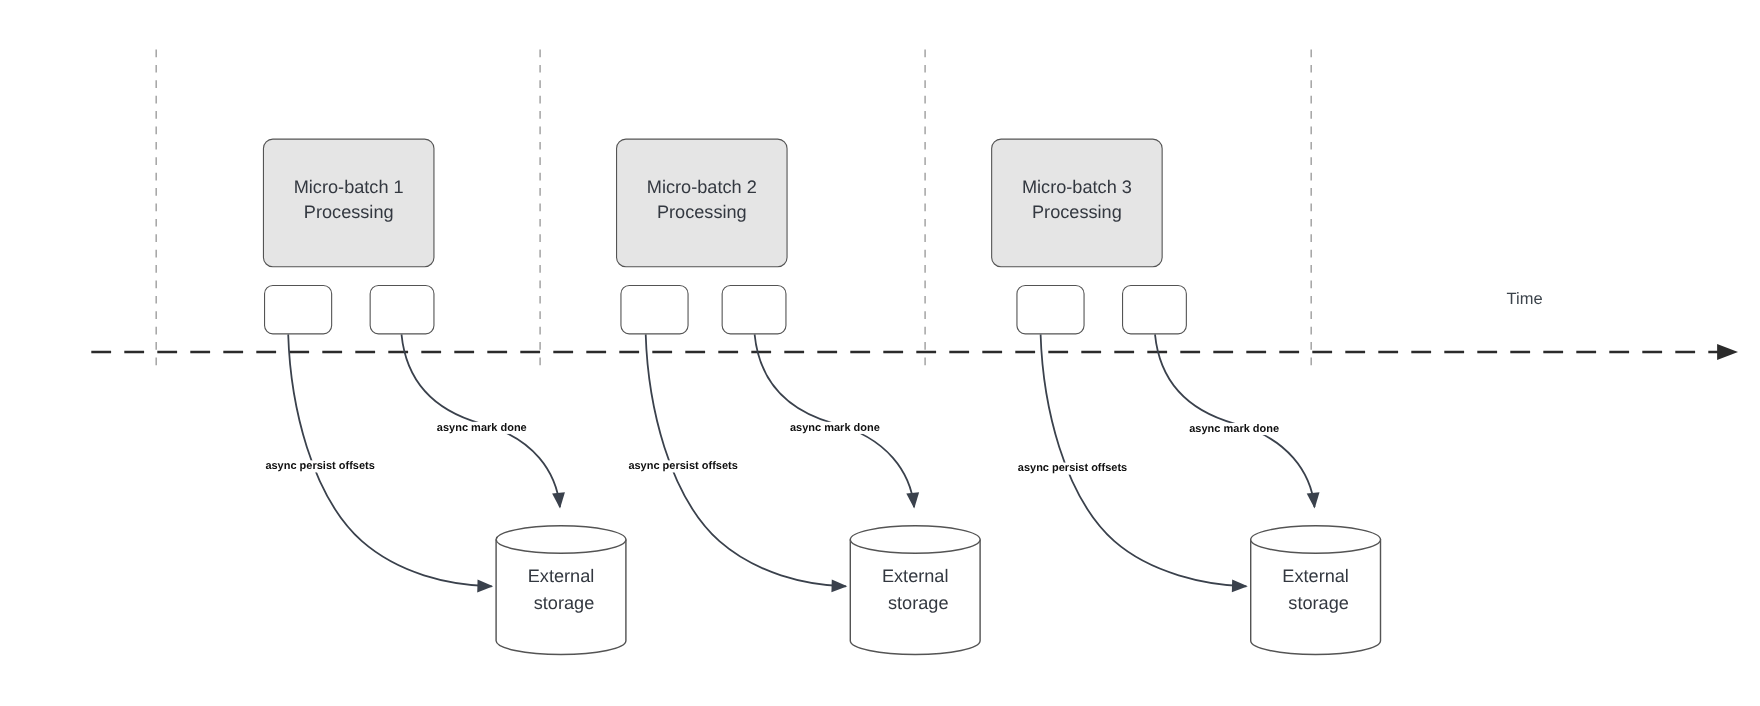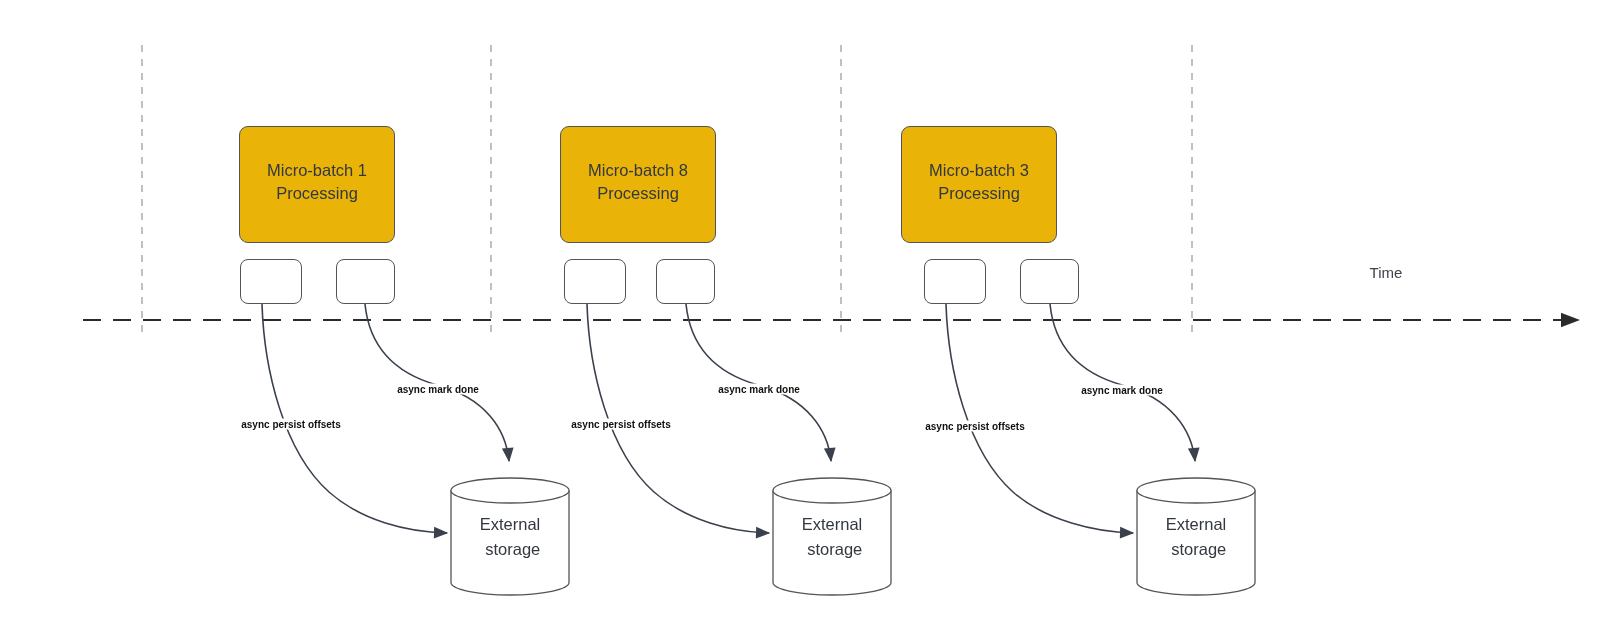--- a/index.html
+++ b/index.html
@@ -12,21 +12,21 @@
     font-family:"Liberation Sans", sans-serif;overflow:hidden;
   }
   .canvas svg{position:absolute;left:0;top:0;}
   .gridline{stroke:var(--grid);stroke-width:1.4;stroke-dasharray:7 7;fill:none;}
   .timeline{stroke:var(--timeline);stroke-width:2.2;stroke-dasharray:18 12;fill:none;}
   .timeline-head{fill:var(--timeline);stroke:none;}
   .edge{stroke:var(--arrow);stroke-width:1.6;fill:none;}
   .cyl{stroke:var(--border);stroke-width:1.3;fill:#ffffff;}
   .proc-box{
     position:absolute;top:126px;width:156px;height:117px;box-sizing:border-box;
-    border:1px solid var(--border);border-radius:9px;background:#eab308;
+    border:1px solid var(--border);border-radius:9px;background:#e5e5e5;
     display:flex;flex-direction:column;align-items:center;justify-content:center;
     font-size:16.5px;line-height:23px;color:var(--text);text-align:center;
     padding-bottom:6px;
   }
   .port-box{
     position:absolute;top:259px;height:45px;box-sizing:border-box;
     border:1px solid var(--border);border-radius:8px;background:#fff;
   }
   .edge-label{
     position:absolute;transform:translate(-50%,-50%);
@@ -84,21 +84,21 @@
 
     <path class="edge" marker-end="url(#ah)" d="M946,304 C948,368 967,451 1013,492 C1046,521 1096,532 1133,533"></path>
     <path class="edge" marker-end="url(#ah)" d="M1050,304 C1054,344 1076,372 1122,385 C1171,398 1192,430 1195,461"></path>
   </svg>
 
   <div class="proc-box" style="left:239px;">
     <span>Micro-batch 1</span>
     <span>Processing</span>
   </div>
   <div class="proc-box" style="left:560px;">
-    <span>Micro-batch 8</span>
+    <span>Micro-batch 2</span>
     <span>Processing</span>
   </div>
   <div class="proc-box" style="left:881px;margin-left:20px;">
     <span>Micro-batch 3</span>
     <span>Processing</span>
   </div>
 
   <div class="port-box" style="left:240px;width:62px;"></div>
   <div class="port-box" style="left:336px;width:59px;"></div>
   <div class="port-box" style="left:564px;width:62px;"></div>

